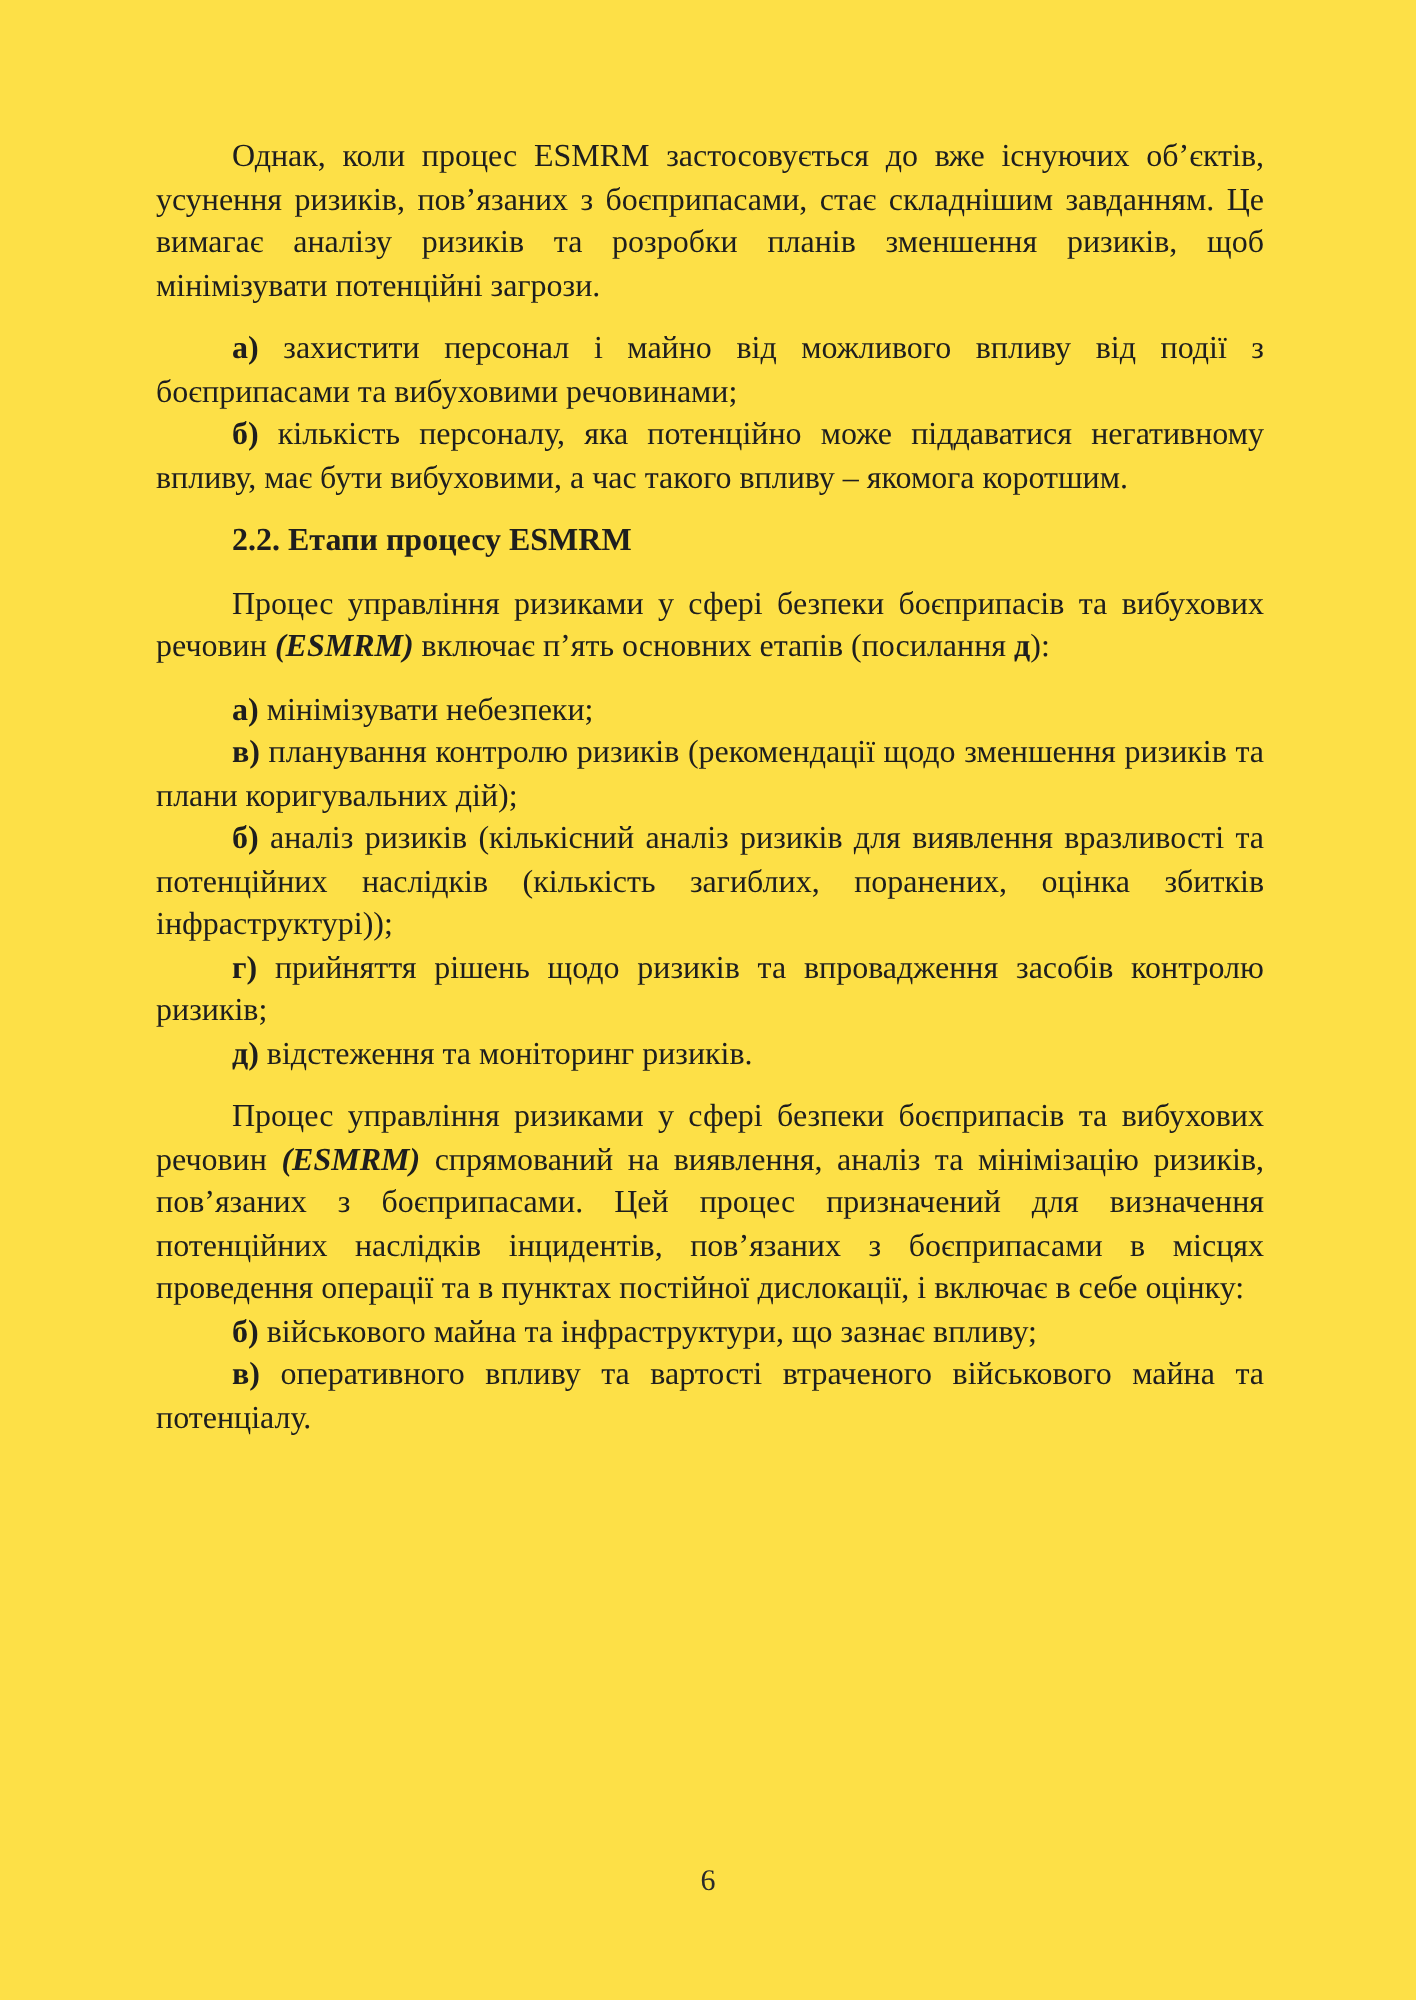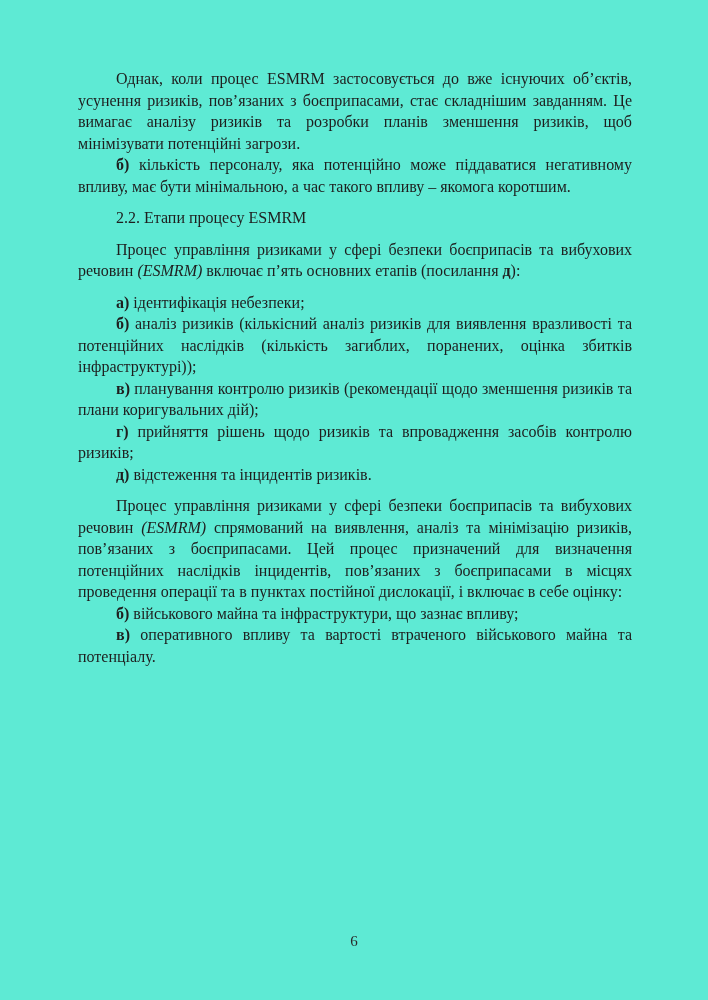--- a/index.html
+++ b/index.html
@@ -4,49 +4,50 @@
 <style>
   html, body {
     margin: 0;
     padding: 0;
     background: #fcfcfa;
   }
   .page {
     position: relative;
     width: 708px;
     height: 1000px;
-    background: #5eead4;
+    background: #fde047;
     box-sizing: border-box;
     padding: 68px 76px 0 78px;
     overflow: hidden;
     font-family: "Liberation Serif", "DejaVu Serif", serif;
     font-size: 16px;
     line-height: 21.5px;
     color: #1e1e1e;
   }
   .text-block {
     width: 100%;
   }
   .page p {
     margin: 0;
     text-align: justify;
     text-indent: 38px;
   }
   .gap {
     margin-top: 10px !important;
   }
   .heading {
-    font-weight: normal;
+    font-weight: bold;
     text-align: center;
   }
   .marker {
     font-weight: bold;
   }
   .em {
     font-style: italic;
+    font-weight: bold;
   }
   .ref-bold {
     font-weight: bold;
   }
   .page-number {
     position: absolute;
     top: 931px;
     left: 0;
     width: 708px;
     text-align: center;
@@ -57,36 +58,37 @@
 </style>
 </head>
 <body>
 
 <div class="page">
   <div class="text-block">
 
     <p>Однак, коли процес ESMRM застосовується до вже існуючих об’єктів, усунення ризиків, пов’язаних з боєприпасами, стає складнішим завданням. Це вимагає аналізу ризиків та розробки планів зменшення ризиків, щоб мінімізувати потенційні загрози.</p>
 
 
+    <p class="gap"><b class="marker">а)</b><span> захистити персонал і майно від можливого впливу від події з боєприпасами та вибуховими речовинами;</span></p>
 
-    <p><b class="marker">б)</b><span> кількість персоналу, яка потенційно може піддаватися негативному впливу, має бути мінімальною, а час такого впливу – якомога коротшим.</span></p>
+    <p><b class="marker">б)</b><span> кількість персоналу, яка потенційно може піддаватися негативному впливу, має бути вибуховими, а час такого впливу – якомога коротшим.</span></p>
 
     <p class="heading gap">2.2. Етапи процесу ESMRM</p>
 
     <p class="gap"><span>Процес управління ризиками у сфері безпеки боєприпасів та вибухових речовин </span><span class="em">(ESMRM)</span><span> включає п’ять основних етапів (посилання </span><span class="ref-bold">д</span><span>):</span></p>
 
-    <p class="gap"><b class="marker">а)</b><span> ідентифікація небезпеки;</span></p>
+    <p class="gap"><b class="marker">а)</b><span> мінімізувати небезпеки;</span></p>
+
+    <p><b class="marker">в)</b><span> планування контролю ризиків (рекомендації щодо зменшення ризиків та плани коригувальних дій);</span></p>
 
     <p><b class="marker">б)</b><span> аналіз ризиків (кількісний аналіз ризиків для виявлення вразливості та потенційних наслідків (кількість загиблих, поранених, оцінка збитків інфраструктурі));</span></p>
 
-    <p><b class="marker">в)</b><span> планування контролю ризиків (рекомендації щодо зменшення ризиків та плани коригувальних дій);</span></p>
-
     <p><b class="marker">г)</b><span> прийняття рішень щодо ризиків та впровадження засобів контролю ризиків;</span></p>
 
-    <p><b class="marker">д)</b><span> відстеження та інцидентів ризиків.</span></p>
+    <p><b class="marker">д)</b><span> відстеження та моніторинг ризиків.</span></p>
 
 
     <p class="gap"><span>Процес управління ризиками у сфері безпеки боєприпасів та вибухових речовин </span><span class="em">(ESMRM)</span><span> спрямований на виявлення, аналіз та мінімізацію ризиків, пов’язаних з боєприпасами. Цей процес призначений для визначення потенційних наслідків інцидентів, пов’язаних з боєприпасами в місцях проведення операції та в пунктах постійної дислокації, і включає в себе оцінку:</span></p>
 
 
     <p><b class="marker">б)</b><span> військового майна та інфраструктури, що зазнає впливу;</span></p>
 
     <p><b class="marker">в)</b><span> оперативного впливу та вартості втраченого військового майна та потенціалу.</span></p>
 
   </div>

